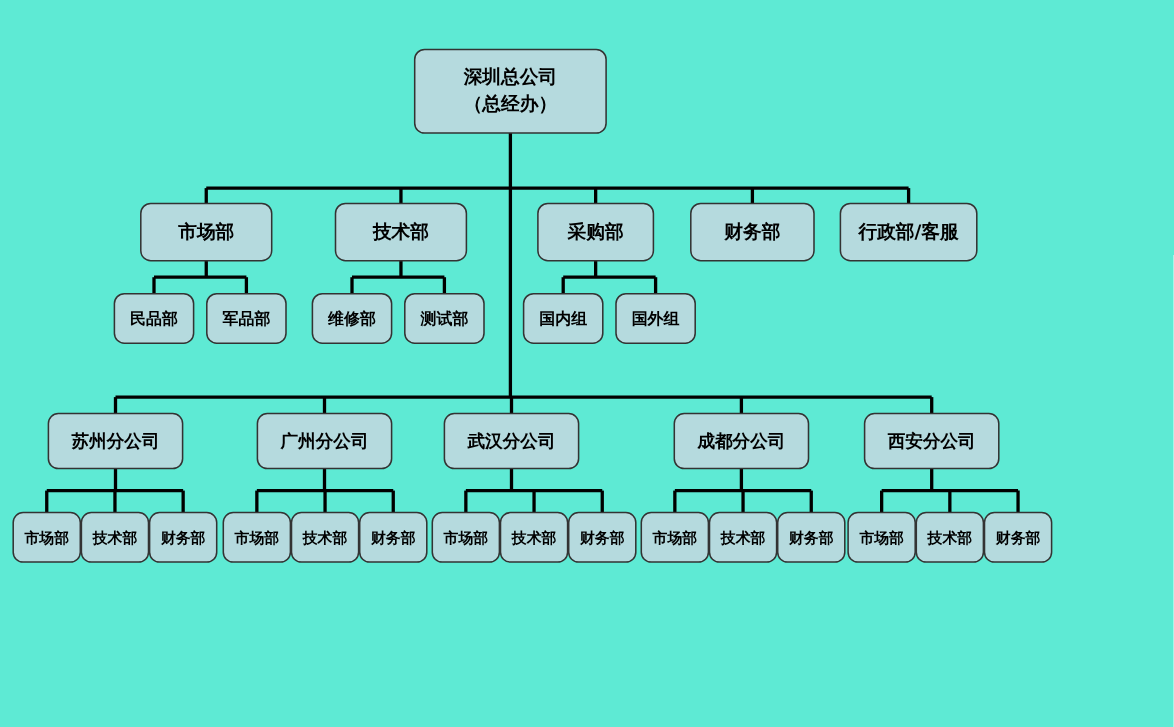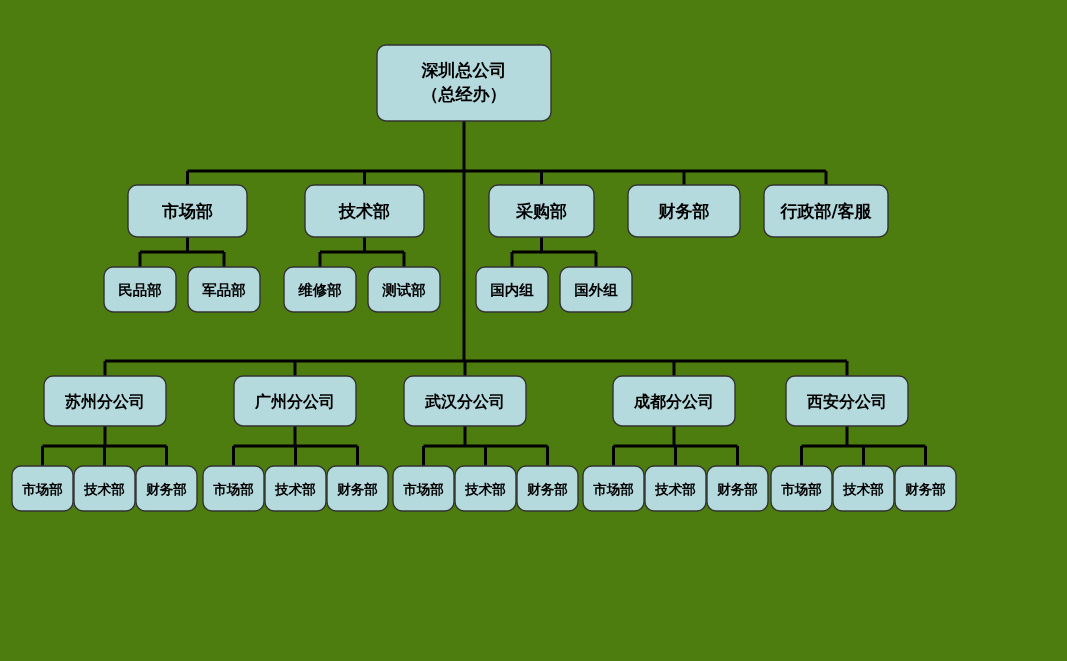--- a/index.html
+++ b/index.html
@@ -10,21 +10,21 @@
   body {
     width: 1067px;
     height: 661px;
     font-family: "DejaVu Sans", "Liberation Sans", sans-serif;
     overflow: hidden;
   }
   #chart-root {
     position: relative;
     width: 1067px;
     height: 661px;
-    background: #4d7c0f;
+    background: #5eead4;
   }
   svg.org-svg {
     position: absolute;
     top: 0;
     left: 0;
     width: 1067px;
     height: 661px;
     display: block;
   }
   .node-rect {

